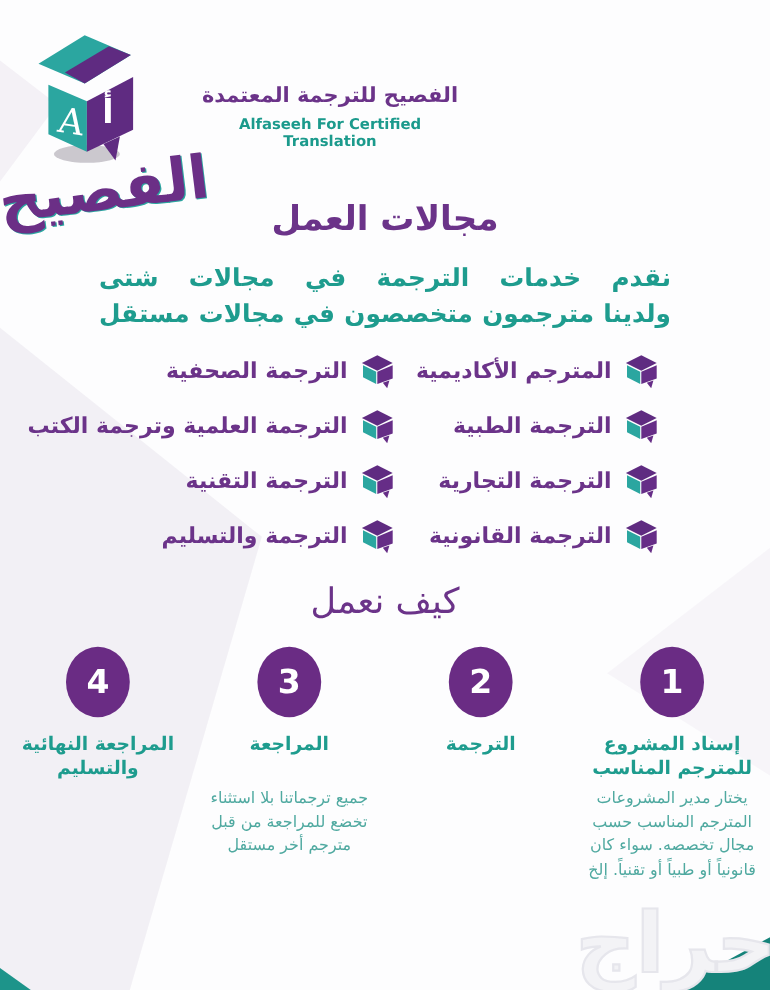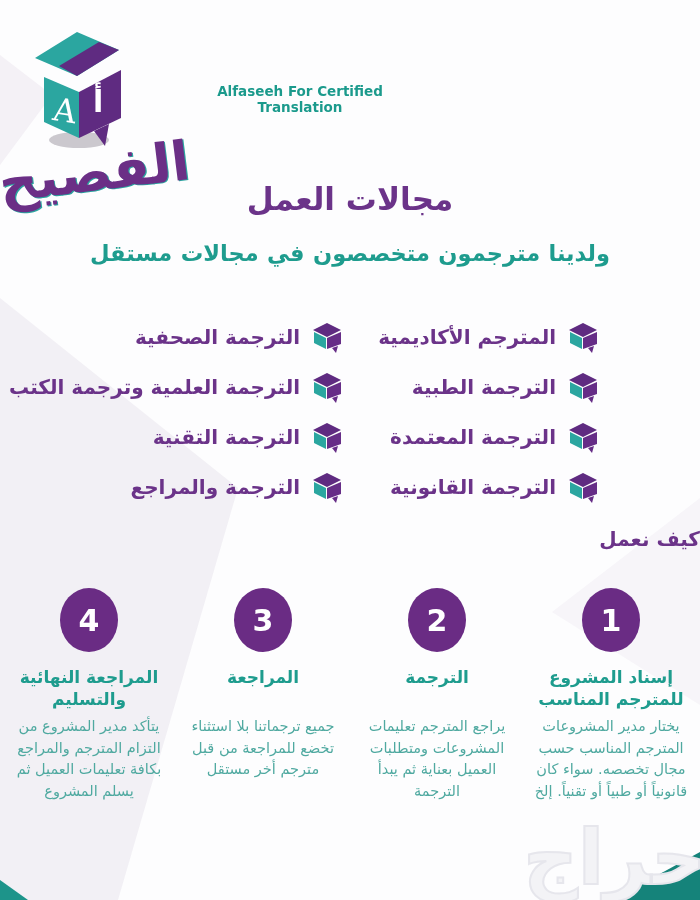--- a/index.html
+++ b/index.html
@@ -42,32 +42,32 @@
   }
   .fields-intro {
     position:absolute; top:237px; left:90px; width:520px; direction:rtl; z-index:2;
   }
   .fields-intro .line {
     font-size:22.5px; font-weight:bold; color:#1e9c8e; line-height:33px;
     text-align:justify; text-align-last:justify;
   }
   .col { position:absolute; z-index:2; }
   .col-right { top:312px; right:102px; }
-  .col-left  { top:312px; right:358px; }
+  .col-left  { top:312px; right:342px; }
   .field-row {
     display:flex; direction:rtl; align-items:center; gap:12px; height:50px;
     white-space:nowrap;
   }
   .field-label { font-size:20px; font-weight:bold; color:#6b3389; }
   .cube-icon { flex:0 0 auto; display:block; }
 
   
   .process-title {
-    position:absolute; top:527px; left:0; right:0; 
-    direction:rtl; font-size:20px; font-weight:bold; color:#6b3389; z-index:2;
+    position:absolute; top:527px; left:0; right:0; text-align:center;
+    direction:rtl; font-size:32px; font-weight:normal; color:#6b3389; z-index:2;
   }
   .steps {
     position:absolute; top:586px; left:2px; right:2px; display:flex;
     direction:rtl; z-index:2;
   }
   .step { flex:1 1 0; text-align:center; }
   .step-circle {
     width:58px; height:64px; border-radius:50%; background:#6a2c84;
     color:#ffffff; font-size:30px; font-weight:bold;
     display:flex; align-items:center; justify-content:center; margin:2px auto 0;
@@ -103,26 +103,28 @@
     <polygon points="13,57 48,72 48,118 13,102" fill="#2ba6a0"></polygon>
     <polygon points="48,72 90,50 90,98 48,118" fill="#5f2b81"></polygon>
     <polygon points="63,111 78,104 74,126" fill="#5f2b81"></polygon>
     <text x="22" y="101" font-size="32" font-family="DejaVu Serif, serif" fill="#ffffff" transform="rotate(9 30 92)">A</text>
     <text x="62" y="92" font-size="30" font-weight="bold" fill="#ffffff">أ</text>
   </svg>
   <div class="logo-calligraphy">الفصيح</div>
 </div>
 
 <div class="brand-text">
+  <div class="brand-ar">الفصيح للترجمة المعتمدة</div>
   <div class="brand-en">Alfaseeh For Certified Translation</div>
 </div>
 
 <div class="fields-title">مجالات العمل</div>
 
 <div class="fields-intro">
+  <div class="line">نقدم خدمات الترجمة في مجالات شتى</div>
   <div class="line">ولدينا مترجمون متخصصون في مجالات مستقل</div>
 </div>
 
 <div class="col col-right">
   <div class="field-row">
     <svg class="cube-icon" width="30" height="31" viewBox="0 0 30 31">
         <polygon points="1,8 15,1 29,8 15,15" fill="#5f2b81"></polygon>
         <polygon points="2,10 14,16 14,27 2,21" fill="#2ba6a0"></polygon>
         <polygon points="15,16 29,10 29,22 15,27" fill="#662d87"></polygon>
         <polygon points="20,26 26,24 24,31" fill="#662d87"></polygon>
@@ -138,21 +140,21 @@
       </svg>
     <span class="field-label">الترجمة الطبية</span>
   </div>
   <div class="field-row">
     <svg class="cube-icon" width="30" height="31" viewBox="0 0 30 31">
         <polygon points="1,8 15,1 29,8 15,15" fill="#5f2b81"></polygon>
         <polygon points="2,10 14,16 14,27 2,21" fill="#2ba6a0"></polygon>
         <polygon points="15,16 29,10 29,22 15,27" fill="#662d87"></polygon>
         <polygon points="20,26 26,24 24,31" fill="#662d87"></polygon>
       </svg>
-    <span class="field-label">الترجمة المعتمدة</span>
+    <span class="field-label">الترجمة التجارية</span>
   </div>
   <div class="field-row">
     <svg class="cube-icon" width="30" height="31" viewBox="0 0 30 31">
         <polygon points="1,8 15,1 29,8 15,15" fill="#5f2b81"></polygon>
         <polygon points="2,10 14,16 14,27 2,21" fill="#2ba6a0"></polygon>
         <polygon points="15,16 29,10 29,22 15,27" fill="#662d87"></polygon>
         <polygon points="20,26 26,24 24,31" fill="#662d87"></polygon>
       </svg>
     <span class="field-label">الترجمة القانونية</span>
   </div>
@@ -186,40 +188,38 @@
       </svg>
     <span class="field-label">الترجمة التقنية</span>
   </div>
   <div class="field-row">
     <svg class="cube-icon" width="30" height="31" viewBox="0 0 30 31">
         <polygon points="1,8 15,1 29,8 15,15" fill="#5f2b81"></polygon>
         <polygon points="2,10 14,16 14,27 2,21" fill="#2ba6a0"></polygon>
         <polygon points="15,16 29,10 29,22 15,27" fill="#662d87"></polygon>
         <polygon points="20,26 26,24 24,31" fill="#662d87"></polygon>
       </svg>
-    <span class="field-label">الترجمة والمراجع</span>
+    <span class="field-label">الترجمة والتسليم</span>
   </div>
 </div>
 
 <div class="process-title">كيف نعمل</div>
 
 <div class="steps">
   <div class="step">
     <div class="step-circle">1</div>
     <div class="step-title">إسناد المشروع للمترجم المناسب</div>
     <div class="step-desc">يختار مدير المشروعات المترجم المناسب حسب مجال تخصصه. سواء كان قانونياً أو طبياً أو تقنياً. إلخ</div>
   </div>
   <div class="step">
     <div class="step-circle">2</div>
     <div class="step-title">الترجمة</div>
-    <div class="step-desc">يراجع المترجم تعليمات المشروعات ومتطلبات العميل بعناية ثم يبدأ الترجمة</div>
   </div>
   <div class="step">
     <div class="step-circle">3</div>
     <div class="step-title">المراجعة</div>
     <div class="step-desc">جميع ترجماتنا بلا استثناء تخضع للمراجعة من قبل مترجم أخر مستقل</div>
   </div>
   <div class="step">
     <div class="step-circle">4</div>
     <div class="step-title">المراجعة النهائية والتسليم</div>
-    <div class="step-desc">يتأكد مدير المشروع من التزام المترجم والمراجع بكافة تعليمات العميل ثم يسلم المشروع</div>
   </div>
 </div>
 
 </body></html>

